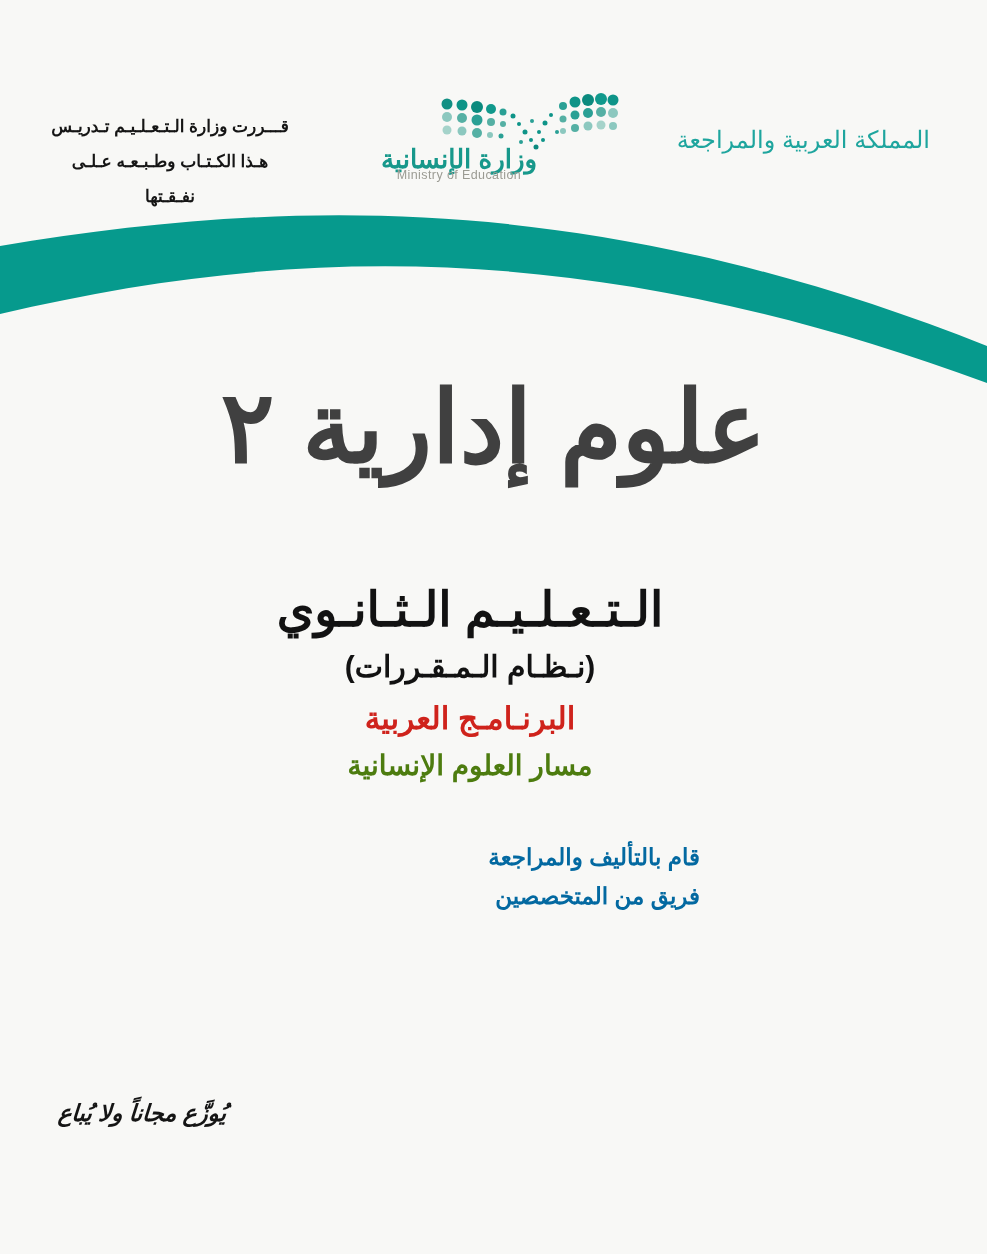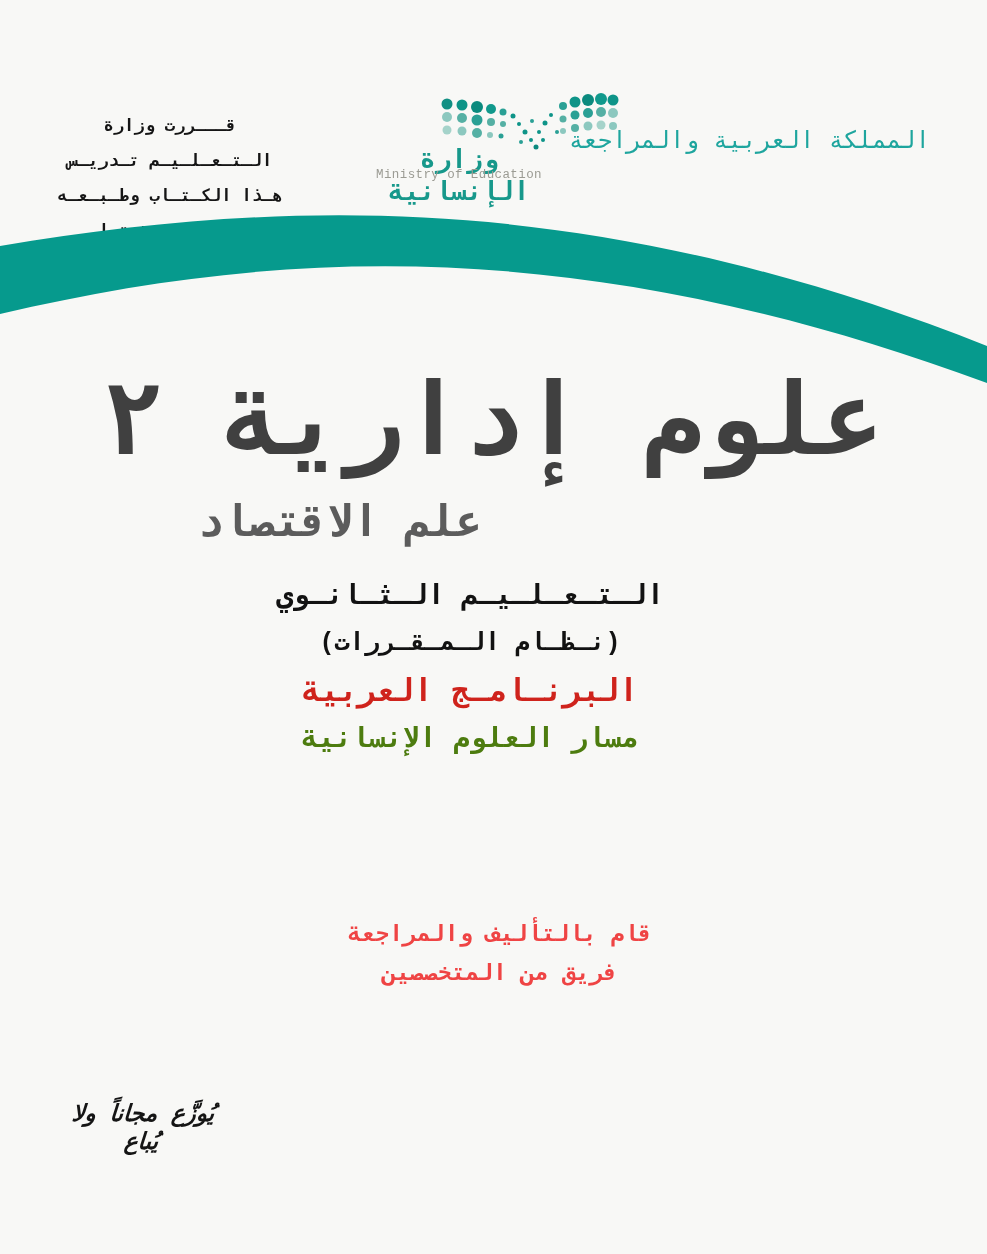--- a/index.html
+++ b/index.html
@@ -1,18 +1,18 @@
 <!DOCTYPE html>
 <html lang="ar"><head>
 <meta charset="utf-8">
 <style>
   html,body{margin:0;padding:0;background:#f8f8f6;}
   .page{
     position:relative;width:987px;height:1254px;background:#f8f8f6;
-    overflow:hidden;font-family:Liberation Mono, monospace;color:#161616;
+    overflow:hidden;font-family:Liberation Sans, sans-serif;color:#161616;
   }
   
   .decree{
     position:absolute;left:50px;top:110px;width:240px;text-align:center;
     direction:rtl;font-size:17px;font-weight:bold;line-height:2.05;color:#151515;
   }
   
   .logo{position:absolute;left:375px;top:88px;width:250px;height:115px;}
   .logo-dots{position:absolute;left:60px;top:2px;}
   .logo-ar{
@@ -34,28 +34,28 @@
   .title{
     position:absolute;left:0;top:360px;width:987px;text-align:center;direction:rtl;
     font-size:100px;line-height:1.35;font-weight:bold;color:#404040;
   }
   .subject{
     position:absolute;left:170px;top:496px;width:340px;text-align:center;direction:rtl;
     font-size:43px;font-weight:bold;color:#5c5c5c;
   }
   
   .program{position:absolute;left:200px;top:578px;width:540px;text-align:center;direction:rtl;}
-  .program .stage{font-size:28px;font-weight:bold;color:#121212;line-height:1.35;}
-  .program .system{font-size:25px;font-weight:bold;color:#121212;line-height:1.3;margin-top:12px;}
+  .program .stage{font-size:48px;font-weight:bold;color:#121212;line-height:1.35;}
+  .program .system{font-size:30px;font-weight:bold;color:#121212;line-height:1.3;margin-top:4px;}
   .program .pname{font-size:31px;font-weight:bold;color:#cf231c;line-height:1.35;margin-top:12px;}
   .program .track{font-size:28px;font-weight:bold;color:#4d7c0f;line-height:1.3;margin-top:8px;}
   
   .authors{
-    position:absolute;left:300px;top:916px;width:400px;text-align:center;direction:rtl;
-    font-size:23px;font-weight:bold;line-height:1.7;color:#ef4444;
+    position:absolute;left:300px;top:838px;width:400px;text-align:right;direction:rtl;
+    font-size:23px;font-weight:bold;line-height:1.7;color:#0369a1;
   }
   
   .dist{
     position:absolute;left:57px;top:1100px;width:170px;text-align:center;direction:rtl;
     font-size:23px;font-weight:bold;font-style:italic;color:#151515;transform:skewX(-4deg);
   }
   .edition{
     position:absolute;right:52px;top:1118px;direction:rtl;
     font-size:21px;font-weight:bold;color:#151515;letter-spacing:1px;
   }
@@ -122,21 +122,20 @@
     <div class="logo-en">Ministry of Education</div>
   </div>
 
   <div class="kingdom">المملكة العربية والمراجعة</div>
 
   <svg class="wave" viewBox="0 0 987 420" preserveAspectRatio="none" aria-hidden="true">
     <path d="M0,246 C300,196 600,193 987,346 L987,383 C600,240 300,243 0,314 Z" fill="#069a8d"></path>
   </svg>
 
   <h1 class="title" style="margin:0;">علوم إدارية ٢</h1>
-  <div class="subject">علم الاقتصاد</div>
 
   <div class="program">
     <div class="stage">الـتـعـلـيـم الـثـانـوي</div>
     <div class="system">(نـظـام الـمـقـررات)</div>
     <div class="pname">البرنـامـج العربية</div>
     <div class="track">مسار العلوم الإنسانية</div>
   </div>
 
   <div class="authors">
     <div>قام بالتأليف والمراجعة</div>

